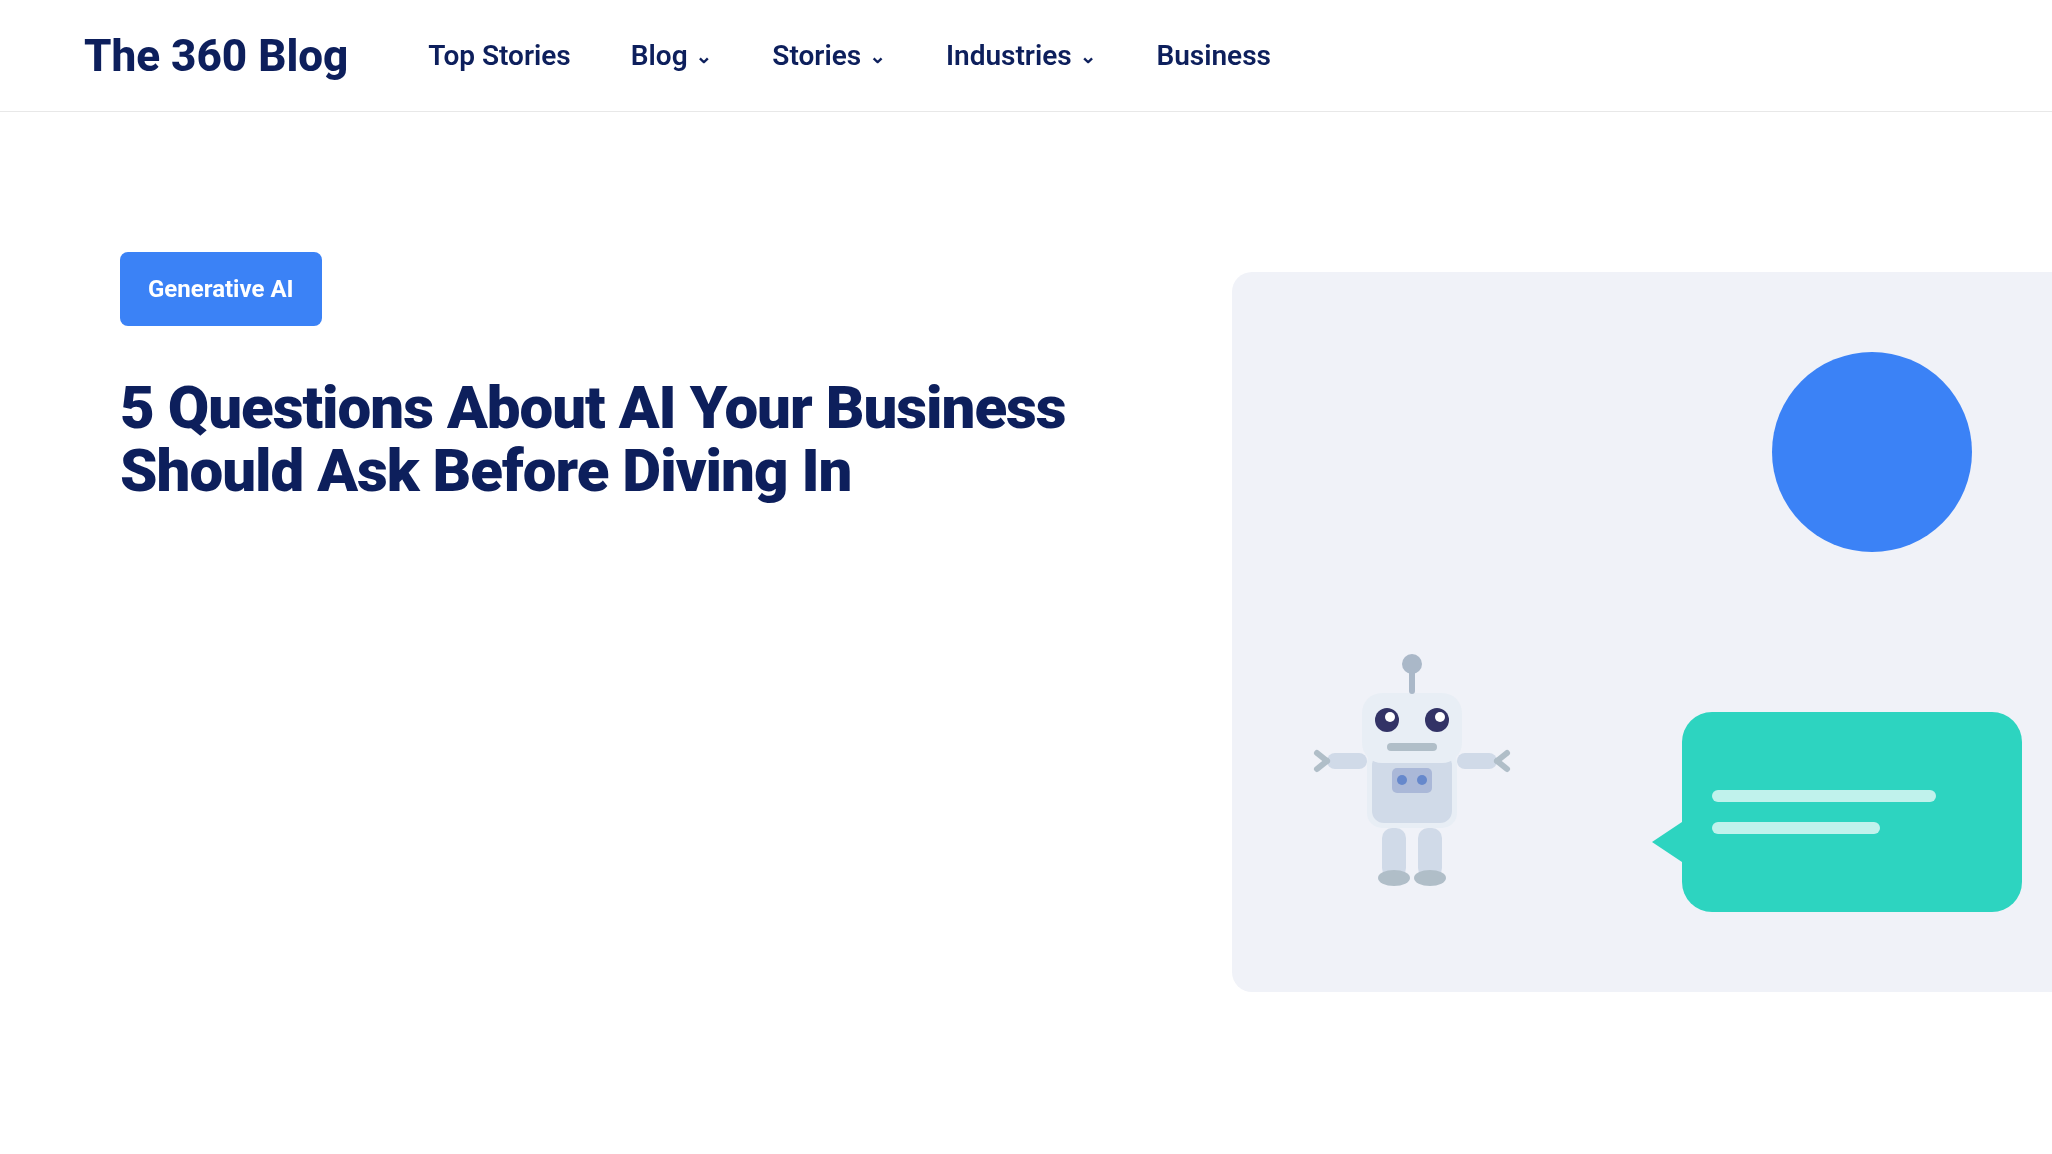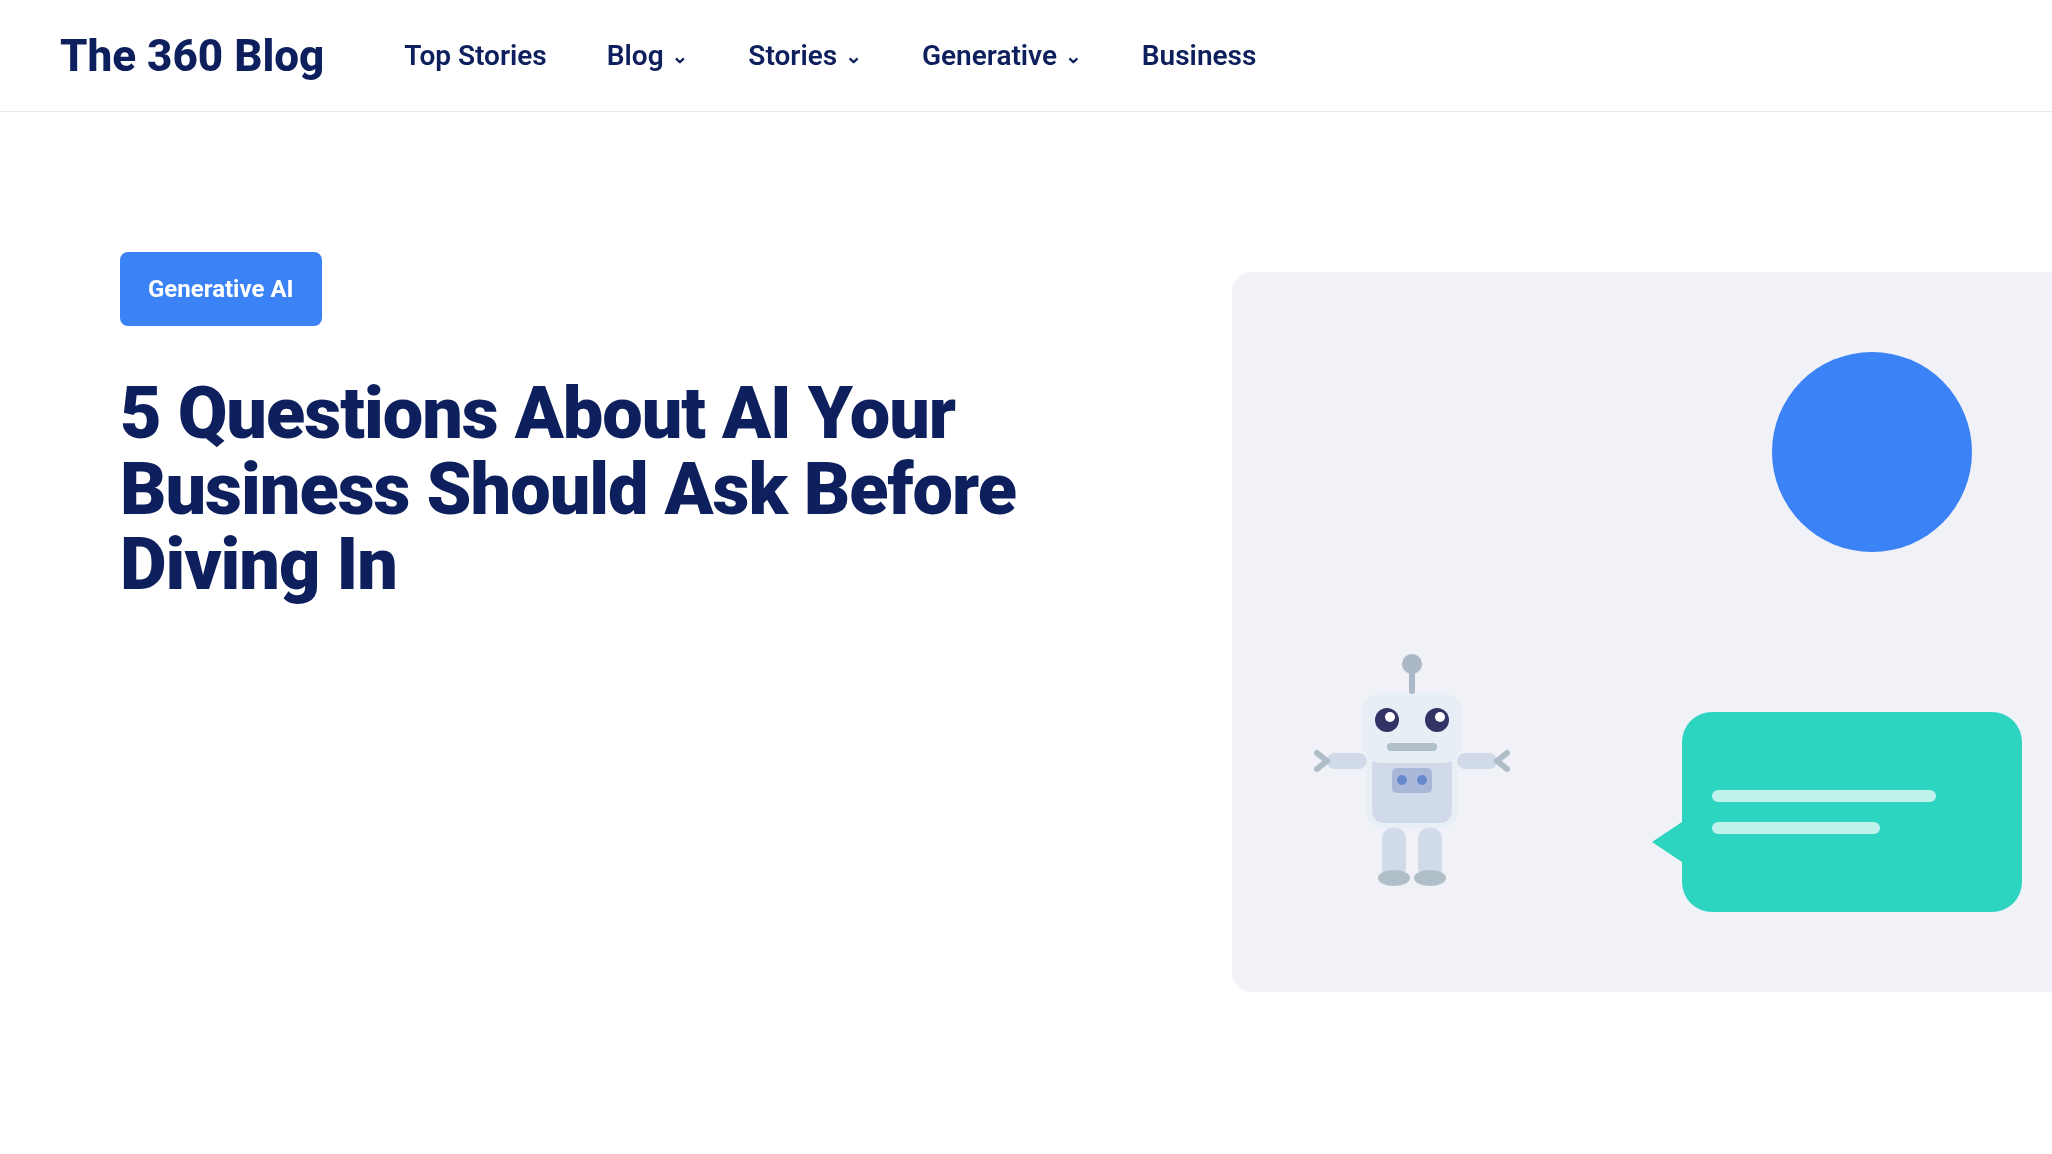--- a/index.html
+++ b/index.html
@@ -13,21 +13,21 @@
       background: #ffffff;
       width: 2052px;
       min-height: 1154px;
       overflow-x: hidden;
     }
 
     
     .navbar {
       display: flex;
       align-items: center;
-      padding: 0 60px;
+      padding: 0 84px;
       height: 112px;
       background: #ffffff;
       border-bottom: 1px solid #e8e8e8;
     }
 
     .brand {
       font-size: 44px;
       font-weight: 800;
       color: #0d1f5c;
       text-decoration: none;
@@ -81,21 +81,21 @@
       color: #ffffff;
       font-size: 24px;
       font-weight: 700;
       padding: 23px 28px;
       border-radius: 8px;
       margin-bottom: 50px;
       cursor: pointer;
     }
 
     .article-title {
-      font-size: 72px;
+      font-size: 60px;
       font-weight: 900;
       color: #0d1f5c;
       line-height: 1.05;
       margin-bottom: 60px;
       letter-spacing: -1px;
     }
 
     .author-section {
       display: flex;
       align-items: center;
@@ -249,21 +249,21 @@
       </span>
     </li>
     <li>
       <span class="nav-item">
         <span>Stories</span>
         <span class="chevron-icon">⌄</span>
       </span>
     </li>
     <li>
       <span class="nav-item">
-        <span>Generative</span>
+        <span>Industries</span>
         <span class="chevron-icon">⌄</span>
       </span>
     </li>
     <li>
       <a>Business</a>
     </li>
   </ul>
 </nav>
 
 <main class="main-content">

